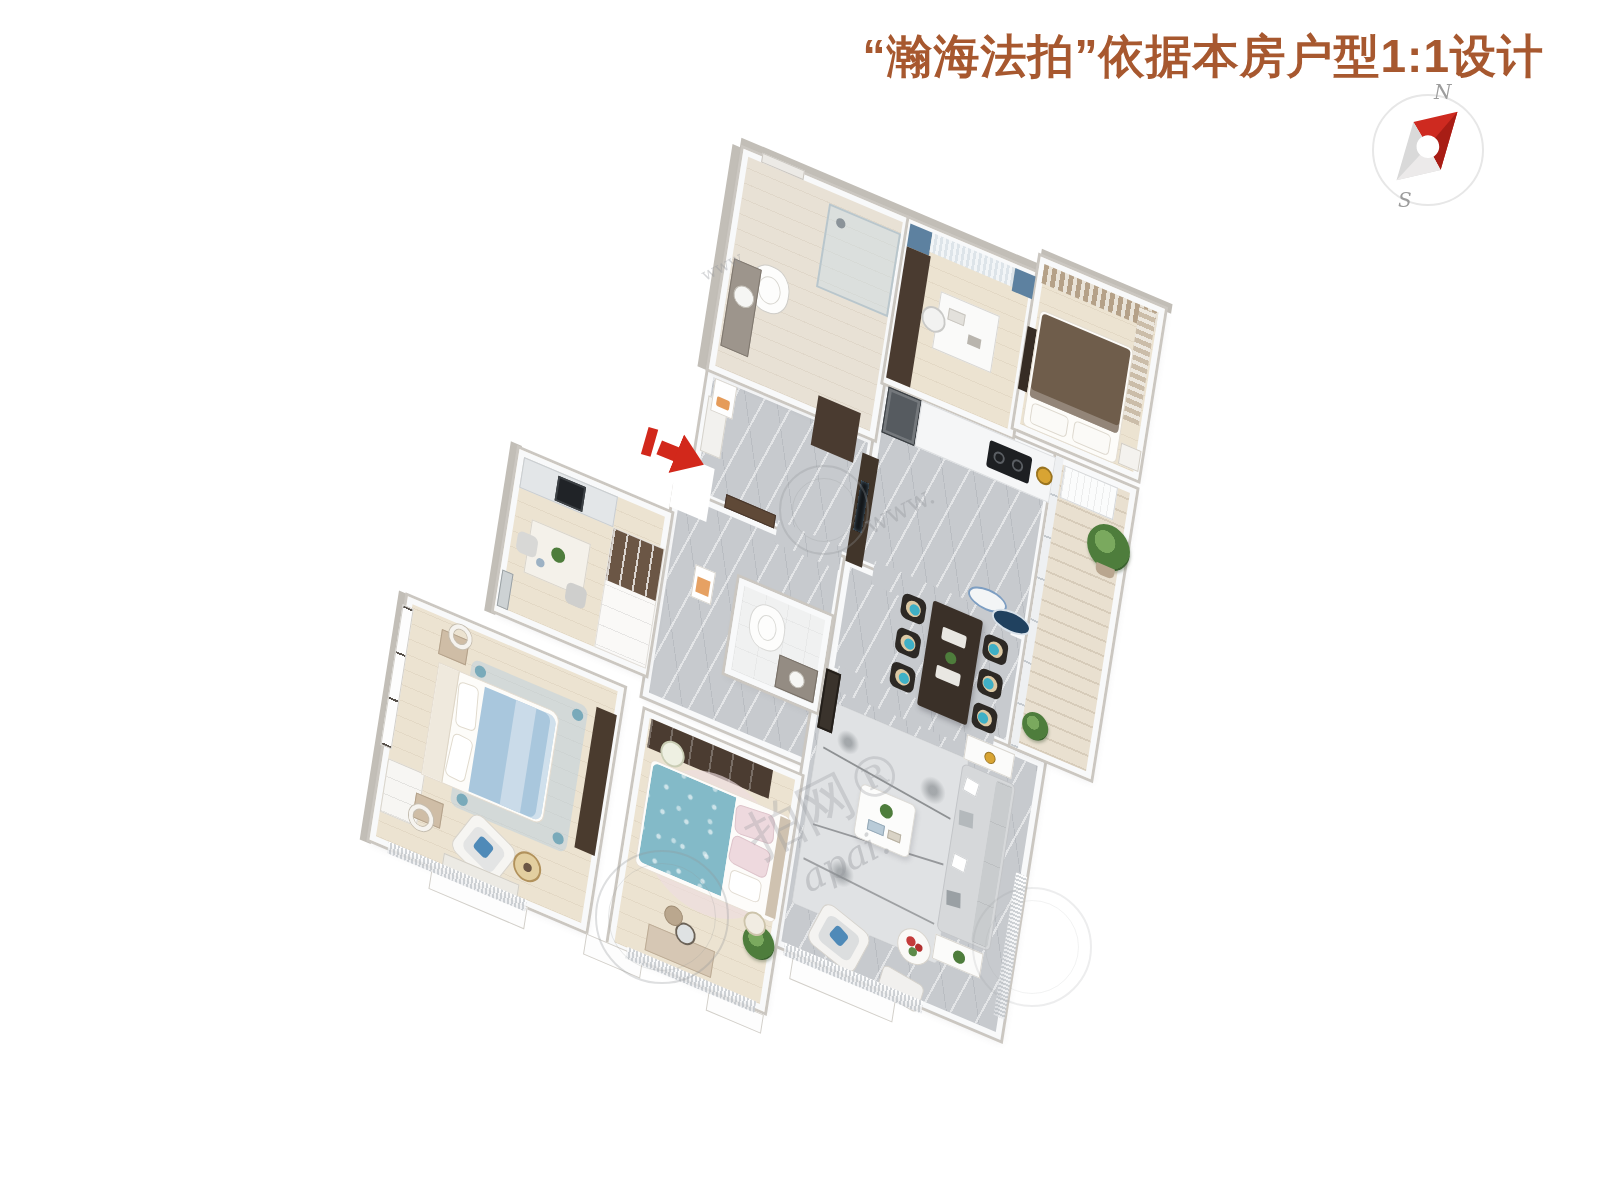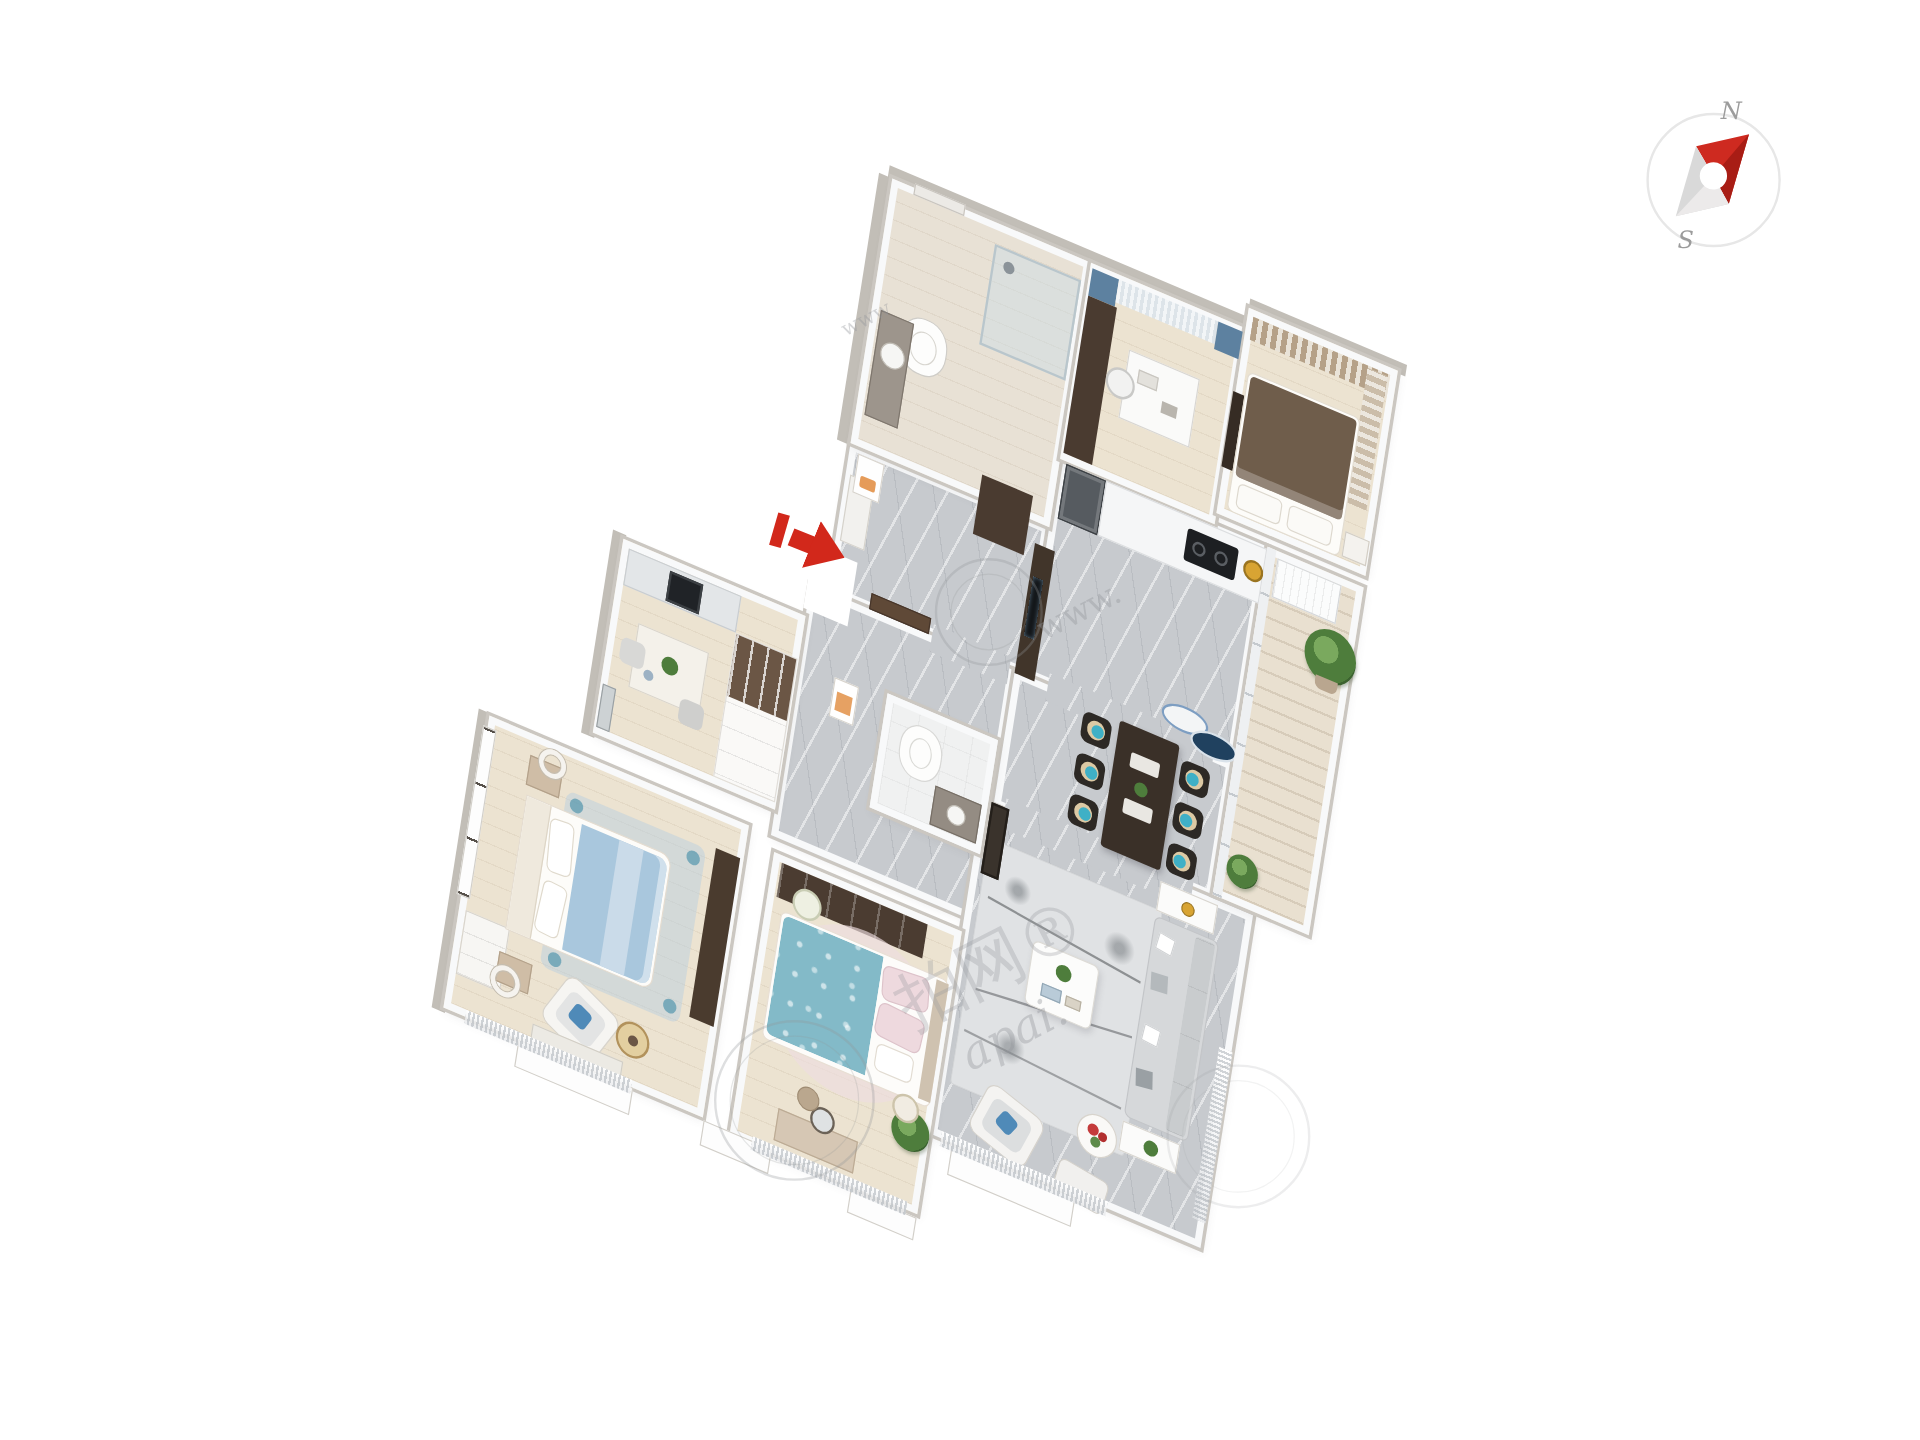--- a/index.html
+++ b/index.html
@@ -298,20 +298,21 @@
   </div>
 
   <div class="wm wm-circle" style="left:779px;top:465px;width:86px;height:86px;"></div>
   <div class="wm wm-circle" style="left:595px;top:850px;width:130px;height:130px;"></div>
   <div class="wm wm-circle" style="left:972px;top:887px;width:116px;height:116px;opacity:.55;"></div>
   <div class="wm wm-text" style="left:700px;top:256px;font-size:17px;transform:rotate(-27deg);">www</div>
   <div class="wm wm-text" style="left:862px;top:494px;font-size:27px;transform:rotate(-27deg);">www.</div>
   <div class="wm wm-text" style="left:742px;top:766px;font-size:56px;transform:rotate(-27deg);opacity:.8;">拍网®</div>
   <div class="wm wm-text" style="left:798px;top:838px;font-size:38px;font-style:italic;transform:rotate(-27deg);">apai.</div>
 
+  <div id="title">“瀚海法拍”依据本房户型1:1设计</div>
 
   <div id="compass">
     <div class="ring"></div>
     <span class="nlab">N</span>
     <span class="slab">S</span>
     <svg width="66" height="92" viewBox="0 0 64 88">
       <polygon points="38,0 56,56 33,44 8,32" fill="#ce2a20"></polygon>
       <polygon points="38,0 56,56 33,44" fill="#a81d15"></polygon>
       <polygon points="8,32 33,44 56,56 26,88" fill="#d9d9d9"></polygon>
       <polygon points="33,44 56,56 26,88" fill="#eceaea"></polygon>

